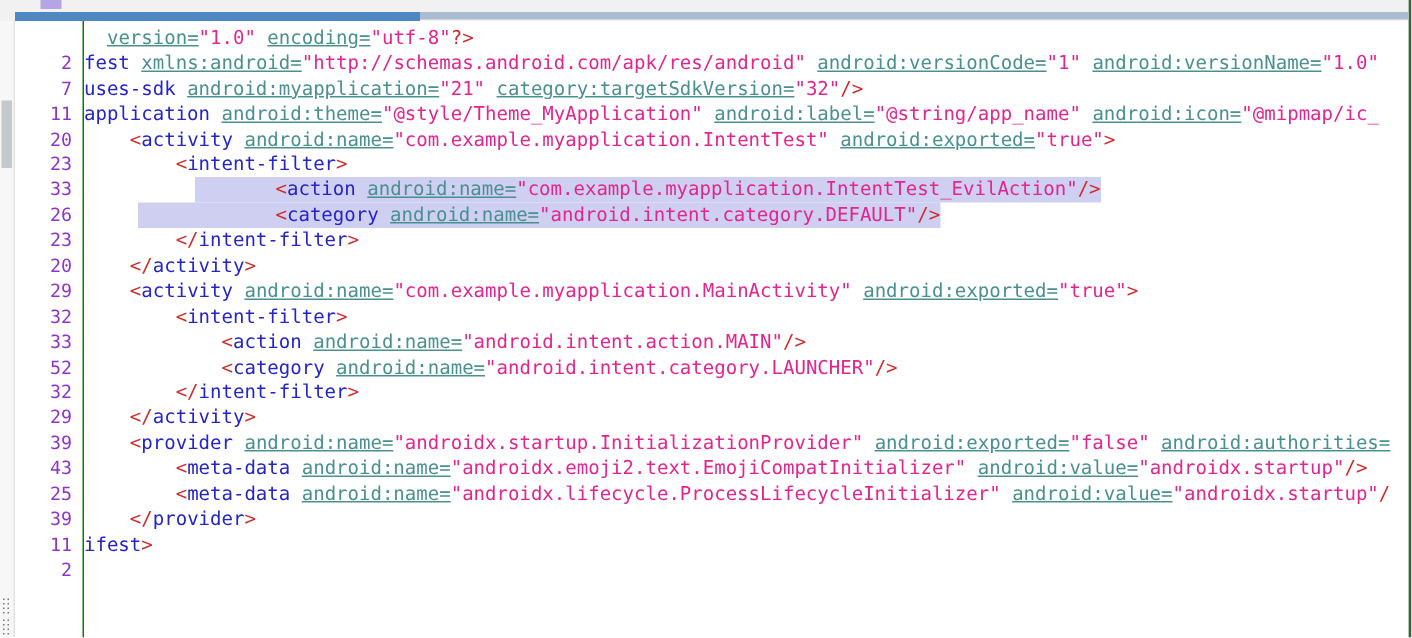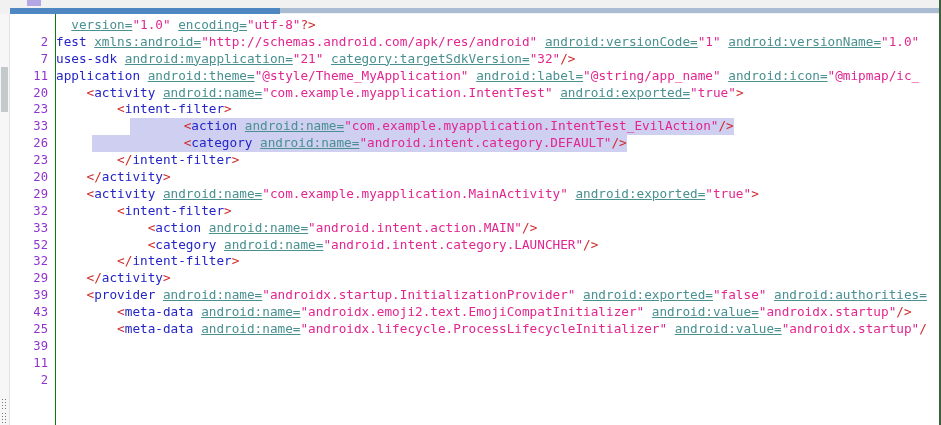--- a/index.html
+++ b/index.html
@@ -107,16 +107,18 @@
         <div class="code-row"><span class="tk-ws">    </span><span class="tk-br">&lt;/</span><span class="tk-tag">activity</span><span class="tk-br">&gt;</span></div>
         <div class="code-row"><span class="tk-ws">    </span><span class="tk-br">&lt;</span><span class="tk-tag">activity</span><span class="tk-ws"> </span><span class="tk-attr">android:name=</span><span class="tk-val">"com.example.myapplication.MainActivity"</span><span class="tk-ws"> </span><span class="tk-attr">android:exported=</span><span class="tk-val">"true"</span><span class="tk-br">&gt;</span></div>
         <div class="code-row"><span class="tk-ws">        </span><span class="tk-br">&lt;</span><span class="tk-tag">intent-filter</span><span class="tk-br">&gt;</span></div>
         <div class="code-row"><span class="tk-ws">            </span><span class="tk-br">&lt;</span><span class="tk-tag">action</span><span class="tk-ws"> </span><span class="tk-attr">android:name=</span><span class="tk-val">"android.intent.action.MAIN"</span><span class="tk-br">/&gt;</span></div>
         <div class="code-row"><span class="tk-ws">            </span><span class="tk-br">&lt;</span><span class="tk-tag">category</span><span class="tk-ws"> </span><span class="tk-attr">android:name=</span><span class="tk-val">"android.intent.category.LAUNCHER"</span><span class="tk-br">/&gt;</span></div>
         <div class="code-row"><span class="tk-ws">        </span><span class="tk-br">&lt;/</span><span class="tk-tag">intent-filter</span><span class="tk-br">&gt;</span></div>
         <div class="code-row"><span class="tk-ws">    </span><span class="tk-br">&lt;/</span><span class="tk-tag">activity</span><span class="tk-br">&gt;</span></div>
         <div class="code-row"><span class="tk-ws">    </span><span class="tk-br">&lt;</span><span class="tk-tag">provider</span><span class="tk-ws"> </span><span class="tk-attr">android:name=</span><span class="tk-val">"androidx.startup.InitializationProvider"</span><span class="tk-ws"> </span><span class="tk-attr">android:exported=</span><span class="tk-val">"false"</span><span class="tk-ws"> </span><span class="tk-attr">android:authorities=</span></div>
         <div class="code-row"><span class="tk-ws">        </span><span class="tk-br">&lt;</span><span class="tk-tag">meta-data</span><span class="tk-ws"> </span><span class="tk-attr">android:name=</span><span class="tk-val">"androidx.emoji2.text.EmojiCompatInitializer"</span><span class="tk-ws"> </span><span class="tk-attr">android:value=</span><span class="tk-val">"androidx.startup"</span><span class="tk-br">/&gt;</span></div>
         <div class="code-row"><span class="tk-ws">        </span><span class="tk-br">&lt;</span><span class="tk-tag">meta-data</span><span class="tk-ws"> </span><span class="tk-attr">android:name=</span><span class="tk-val">"androidx.lifecycle.ProcessLifecycleInitializer"</span><span class="tk-ws"> </span><span class="tk-attr">android:value=</span><span class="tk-val">"androidx.startup"</span><span class="tk-br">/</span></div>
+        <div class="code-row"><span class="tk-ws">    </span><span class="tk-br">&lt;/</span><span class="tk-tag">provider</span><span class="tk-br">&gt;</span></div>
+        <div class="code-row"><span class="tk-tag">ifest</span><span class="tk-br">&gt;</span></div>
       </div>
   </div>
 
 </div>
 
 </body></html>

